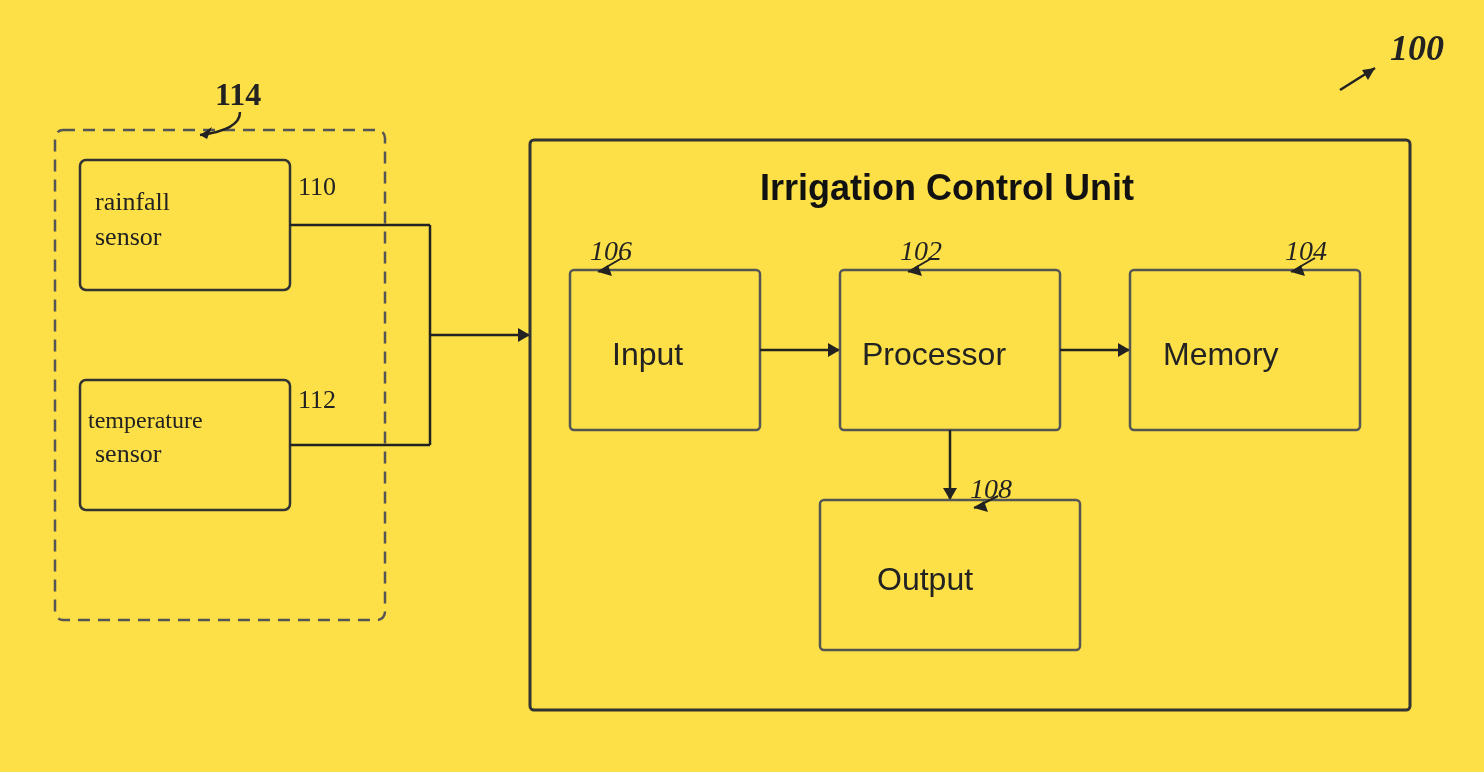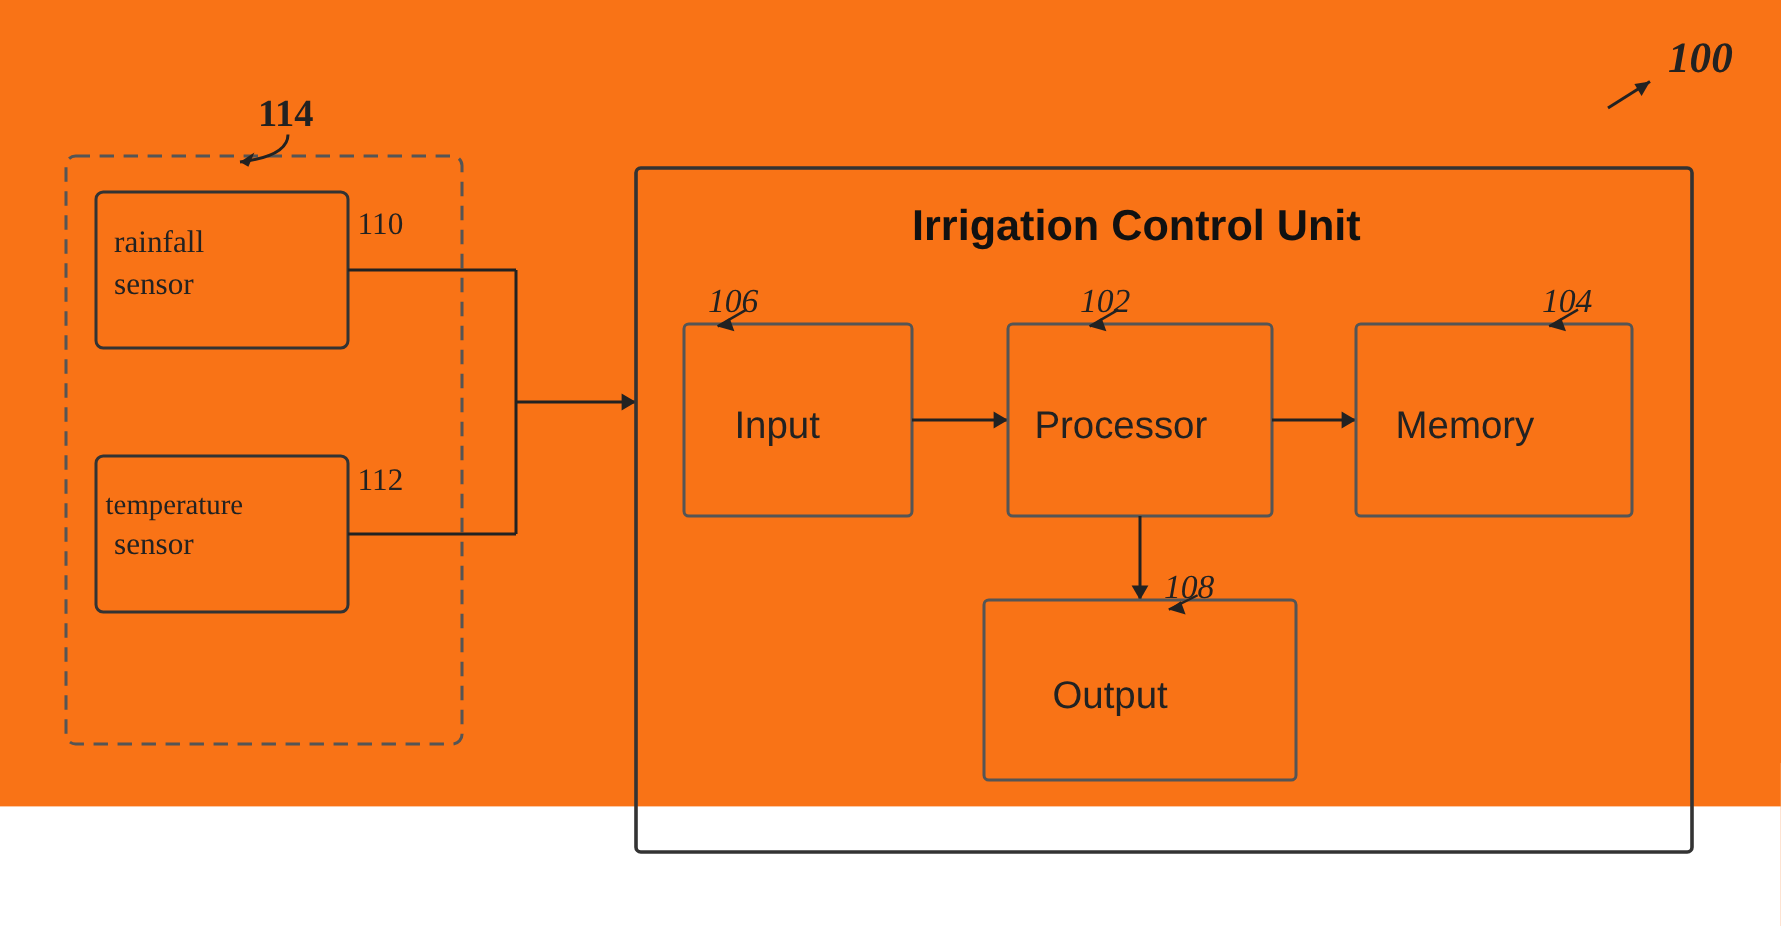--- a/index.html
+++ b/index.html
@@ -6,23 +6,23 @@
     body {
       width: 1484px;
       height: 772px;
       background: #ffffff;
       font-family: Arial, sans-serif;
       position: relative;
       overflow: hidden;
     }
     .diagram-container {
       width: 1484px;
-      height: 672px;
+      height: 772px;
       position: relative;
-      background: #f97316;
+      background: #fde047;
       padding-left: 20px;
     }
     svg.main-svg {
       position: absolute;
       top: 0; left: 0;
       width: 1484px;
       height: 772px;
     }
   </style>
 </head>

